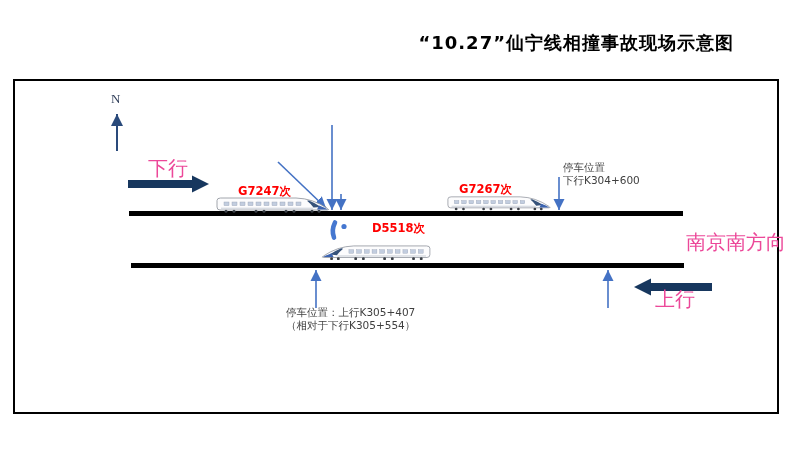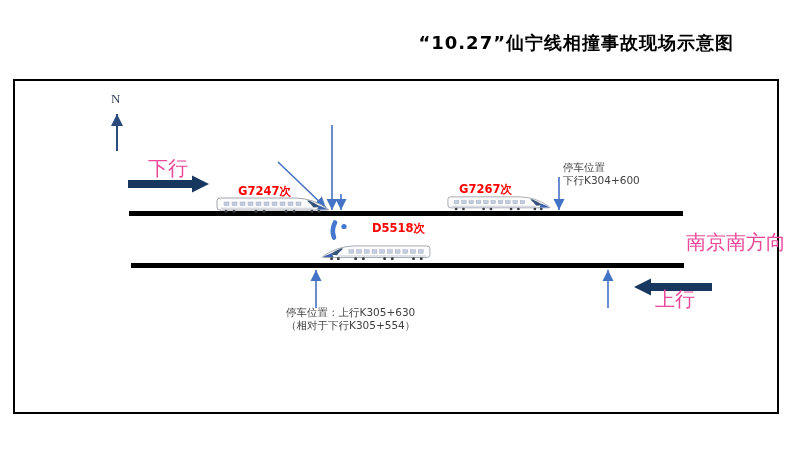--- a/index.html
+++ b/index.html
@@ -128,17 +128,17 @@
 
   <div class="biglabel" style="left:133px;top:74px">下行</div>
   <div class="biglabel" style="left:640px;top:205px">上行</div>
   <div class="biglabel" style="left:671px;top:148px">南京南方向</div>
 
   <div class="ann" style="left:548px;top:80px">
     <div>停车位置</div>
     <div>下行K304+600</div>
   </div>
   <div class="ann" style="left:271px;top:225px">
-    <div>停车位置：上行K305+630</div>
+    <div>停车位置：上行K305+407</div>
     <div>（相对于下行K305+554）</div>
   </div>
 
 </div>
 
 </body></html>

